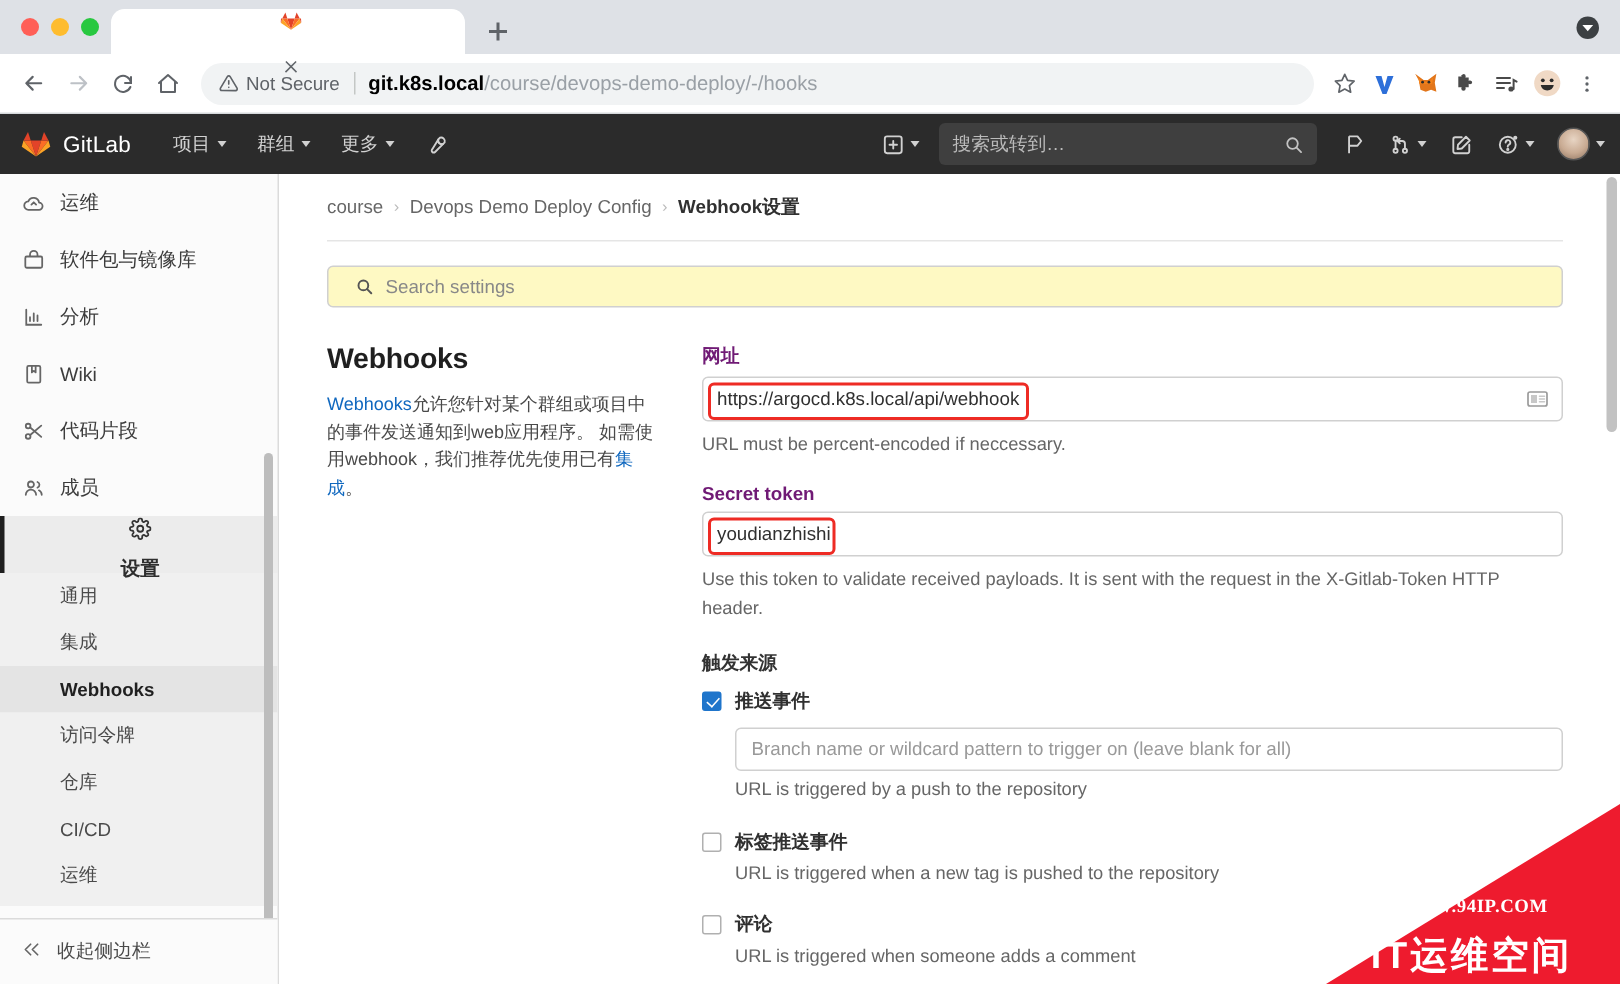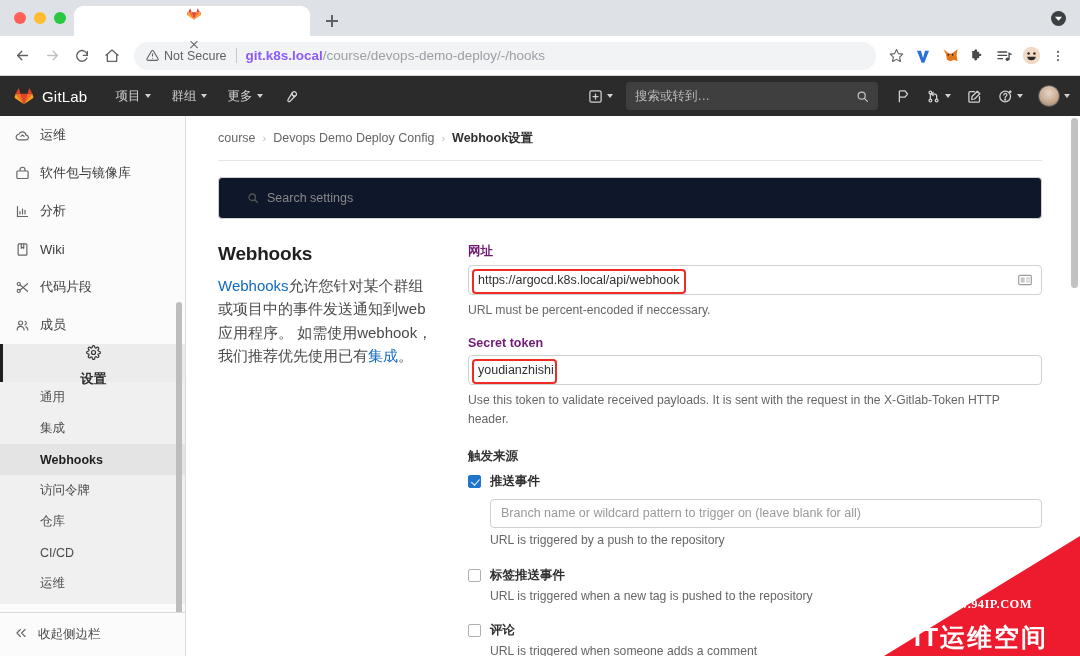--- a/index.html
+++ b/index.html
@@ -75,21 +75,21 @@
   }
   .tb-btn.disabled { color: #bdc1c6; }
   .omnibox {
     flex: 1; height: 28px; background: #f1f3f4; border-radius: 14px;
     display: flex; align-items: center; padding: 0 12px; margin: 0 6px;
     font-size: 13px; min-width: 0;
   }
   .notsecure { display: flex; align-items: center; gap: 5px; color: #5f6368; font-size: 12.5px; white-space: nowrap; }
   .omni-sep { width: 1px; height: 15px; background: #c4c7c5; margin: 0 9px; }
   .url { font-size: 13.5px; color: #9aa0a6; white-space: nowrap; overflow: hidden; }
-  .url b { color: #8b5cf6; font-weight: 700; }
+  .url b { color: #000000; font-weight: 700; }
   .ext-icons { display: flex; align-items: center; gap: 3px; }
   .ext { width: 24px; height: 24px; display: flex; align-items: center; justify-content: center; }
 
   
   .app { position: relative; height: 580px; background: #fff; }
 
   .navbar {
     height: 40px; background: #292961; background: #2b2b2b;
     display: flex; align-items: center; padding: 0 10px 0 14px; gap: 0;
     position: relative; z-index: 5;
@@ -160,32 +160,32 @@
   .main-inner { padding: 0 38px 0 32px; }
   .breadcrumb {
     display: flex; align-items: center; gap: 7px; height: 44px;
     font-size: 12.5px; color: #666;
   }
   .bc-sep { color: #bbb; font-size: 11px; }
   .bc-cur { font-weight: 700; color: #303030; }
   .bc-line { height: 1px; background: #e5e5e5; margin: 0 0 0 0; }
 
   .settings-search {
-    margin-top: 16px; height: 42px; border: 1px solid #d0d0d0;
+    margin-top: 16px; height: 28px; border: 1px solid #d0d0d0;
     border-radius: 4px; display: flex; align-items: center;
-    padding: 0 28px; gap: 8px; background: #0f172a;
+    padding: 0 18px; gap: 8px; background: #fef9c3;
   }
   .settings-search .ph { font-size: 12.5px; color: #888; }
 
   .two-col { display: flex; margin-top: 24px; gap: 0; }
   .left-col { width: 250px; flex: 0 0 250px; padding-right: 30px; }
   .right-col { flex: 1; }
 
   .sec-title { font-size: 19px; font-weight: 700; color: #1f1f1f; margin-bottom: 9px; letter-spacing: -.2px;}
-  .sec-desc { font-size: 15px; line-height: 1.55; color: #4a4a4a; }
+  .sec-desc { font-size: 12px; line-height: 1.55; color: #4a4a4a; }
   .lnk { color: #1068bf; }
 
   .field-label { font-size: 12.5px; font-weight: 700; color: #701a75; margin-bottom: 5px; }
   .input-box {
     height: 30px; border: 1px solid #d0d0d0; border-radius: 4px;
     background: #fff; display: flex; align-items: center; padding: 0 9px;
     font-size: 12.5px; color: #303030; position: relative;
   }
   .input-box .autofill-ic { position: absolute; right: 8px; top: 6px; }
   .helper { font-size: 12.2px; color: #666; margin-top: 6px; line-height: 1.5; }

